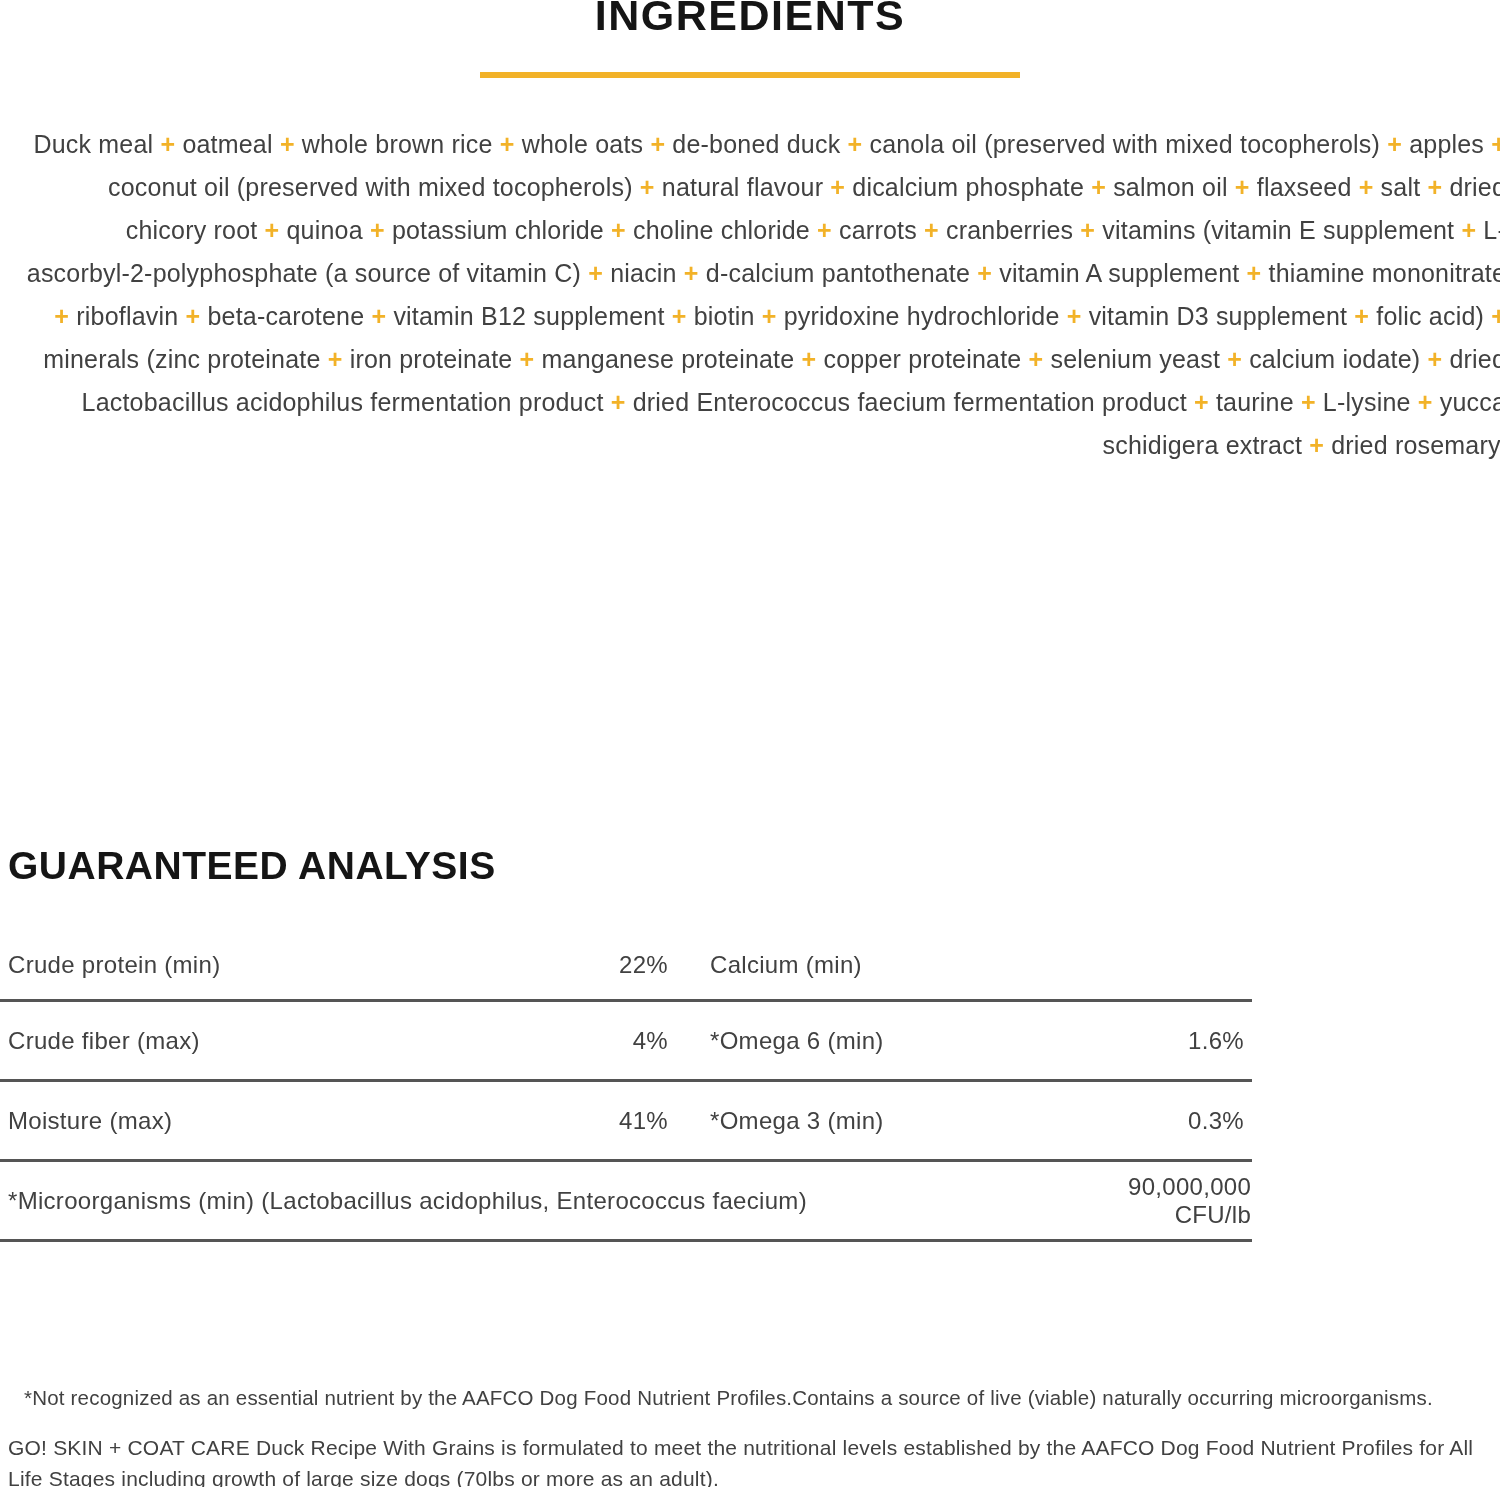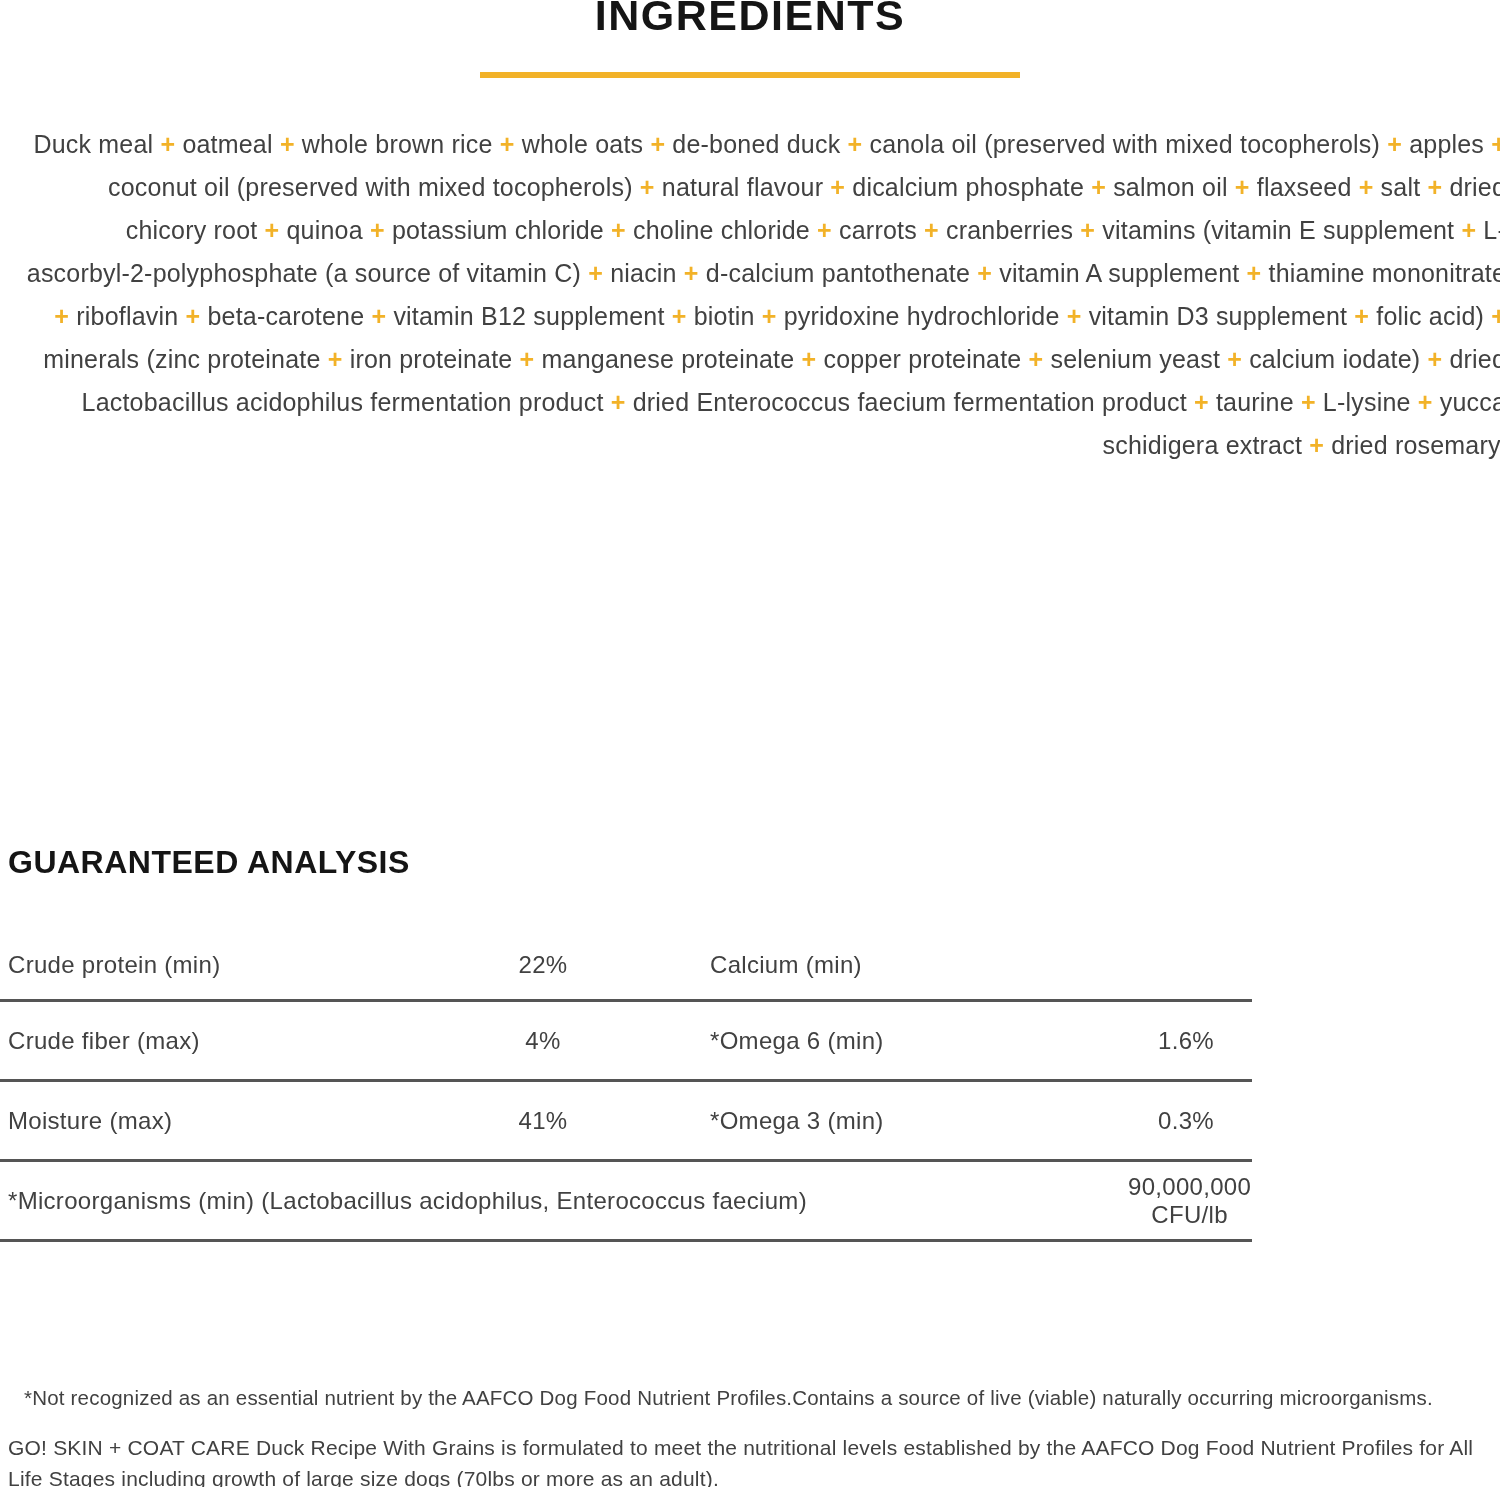--- a/index.html
+++ b/index.html
@@ -32,38 +32,38 @@
     position:absolute;top:107px;left:10px;width:1480px;margin:16px;
     text-align:right;
     font-size:25px;line-height:43px;letter-spacing:0.2px;
     color:var(--body);
   }
   .plus{color:var(--gold);font-weight:700;}
 
   
   .ga-title{
     position:absolute;top:846px;left:8px;margin:0;
-    font-size:32px;font-weight:800;letter-spacing:0.5px;line-height:1;
+    font-size:39px;font-weight:800;letter-spacing:0.5px;line-height:1;
     color:var(--heading);
   }
   .ga-table{
     position:absolute;top:930px;left:0;width:1252px;
     font-size:24px;letter-spacing:0.3px;
   }
   .ga-row{
     display:grid;
     grid-template-columns:410px 250px 460px 1fr;
     align-items:center;
     height:80px;
     padding:0 8px;
     border-bottom:3px solid var(--divider);
     box-sizing:border-box;
   }
   .ga-row.first{height:72px;}
-  .ga-row .value{text-align:center;}
+  .ga-row .value{text-align:right;}
   .ga-row .label2{padding-left:42px;}
   .ga-row.micro{grid-template-columns:1120px 1fr;}
 
   .footnote{
     position:absolute;top:1368px;left:8px;width:1484px;margin:16px;
     font-size:20.5px;line-height:1.35;letter-spacing:0.2px;
     color:var(--body);
   }
   .formulation{
     position:absolute;top:1432px;left:8px;width:1466px;margin:0;

